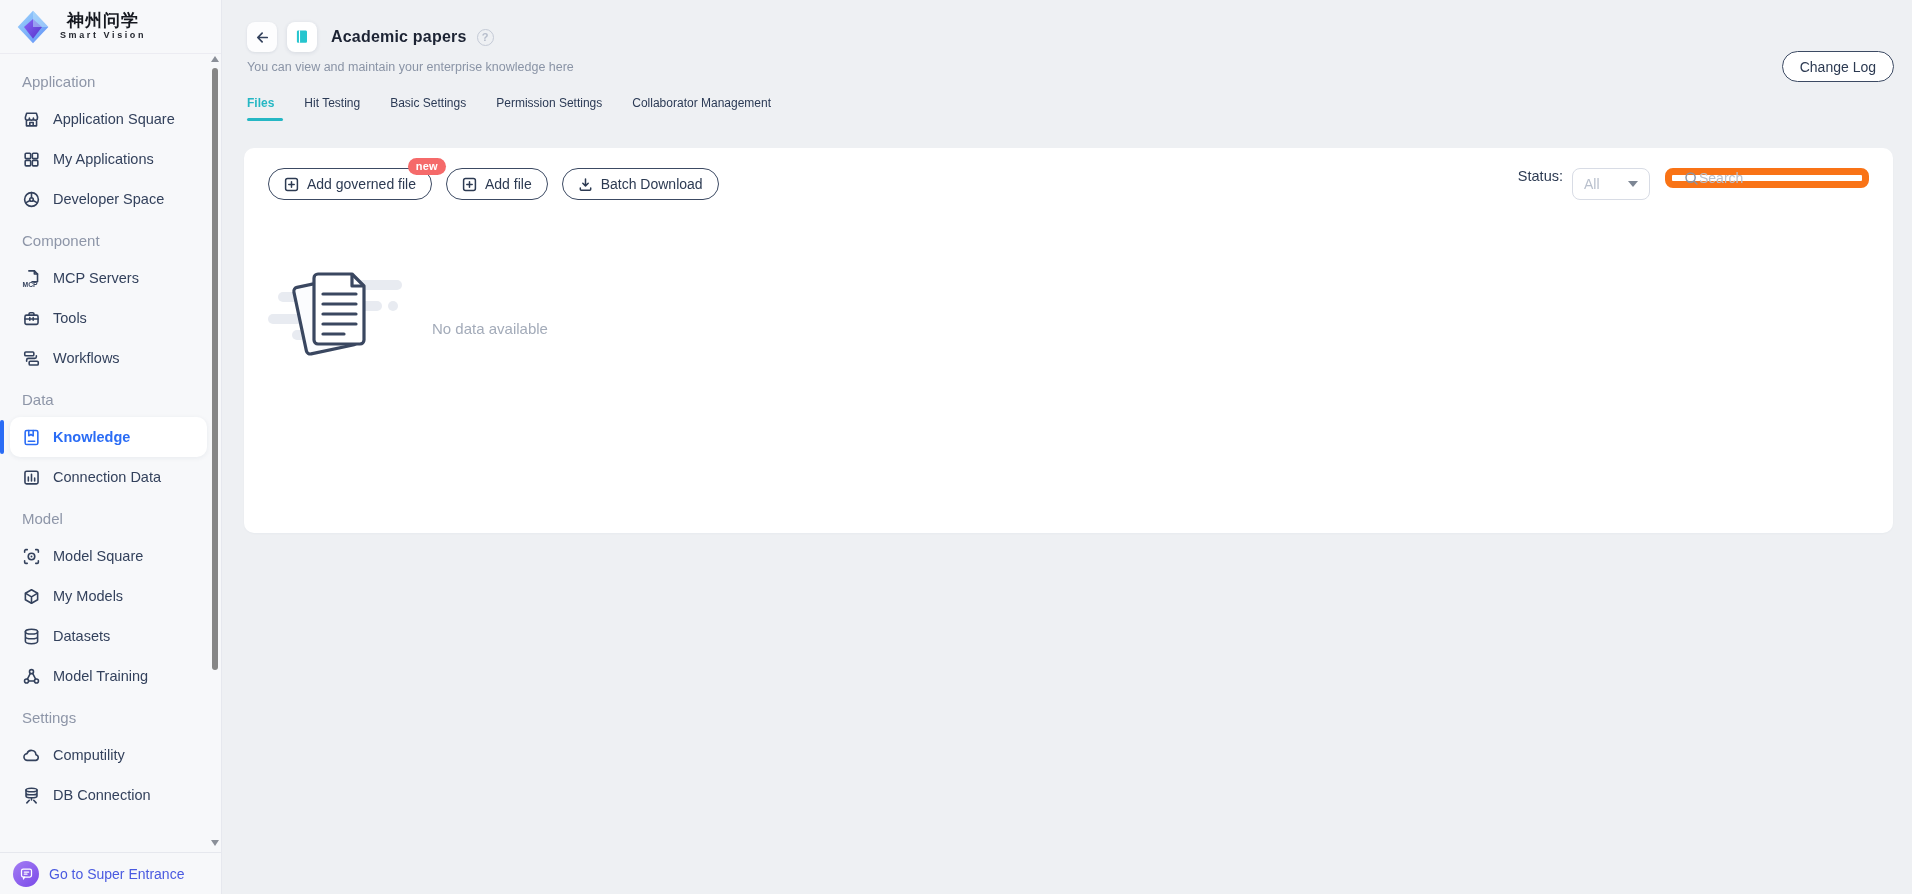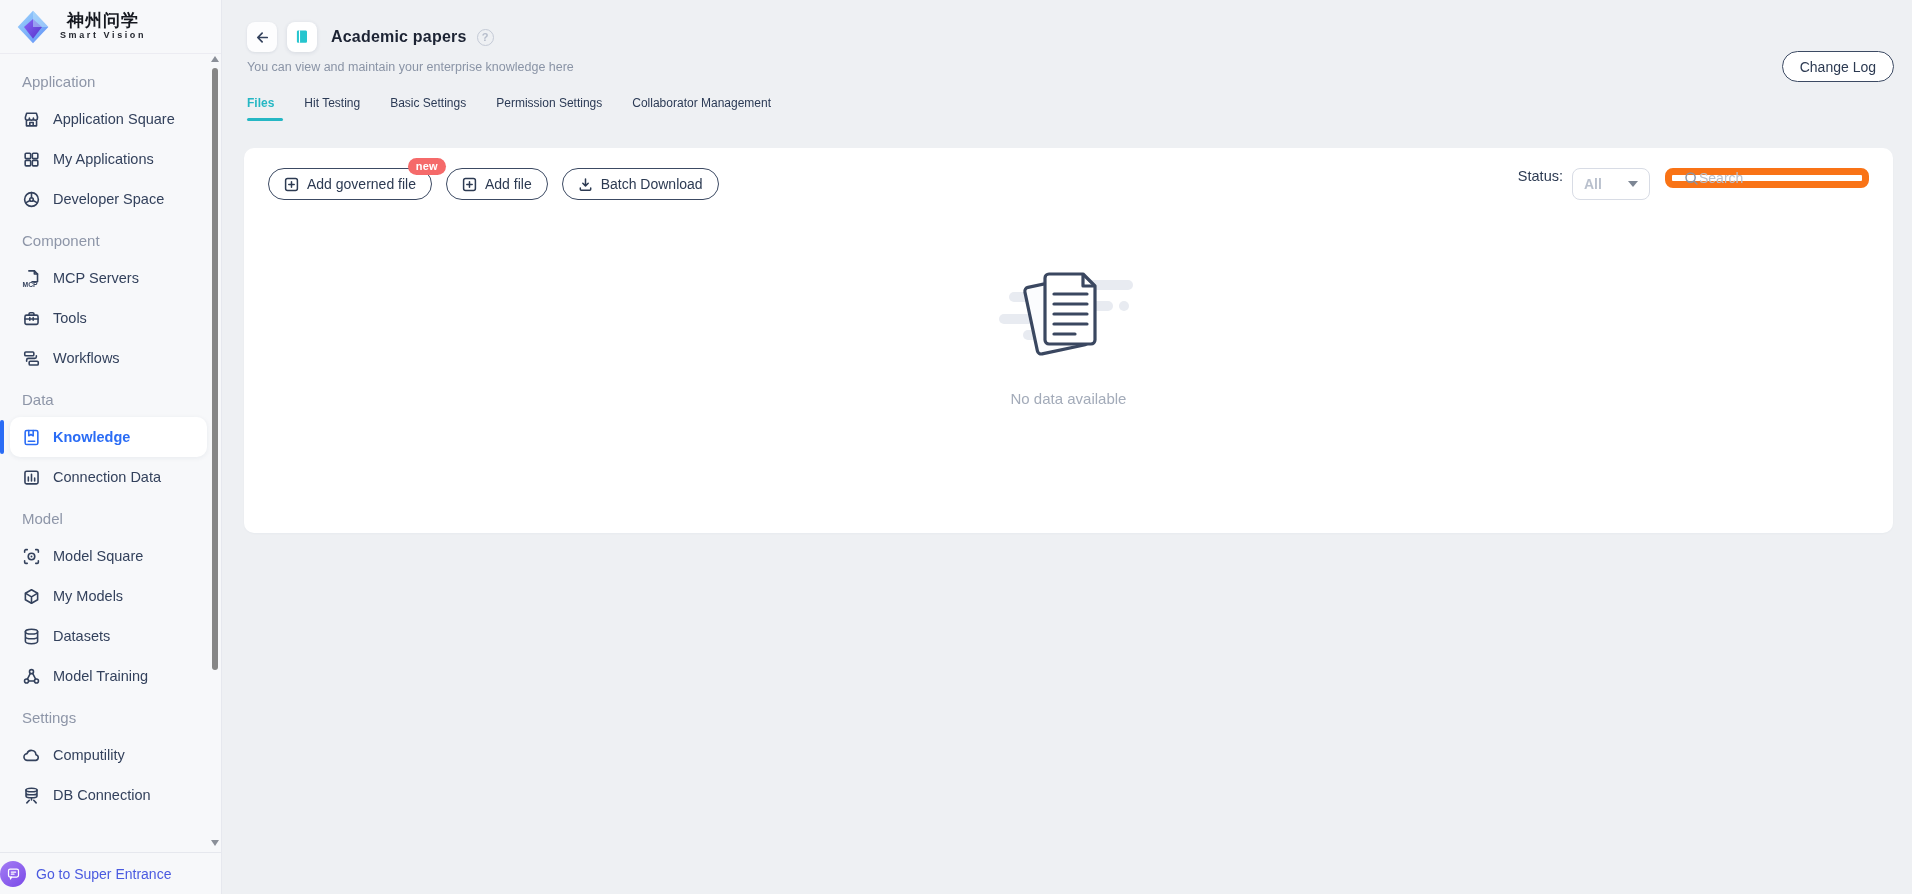--- a/index.html
+++ b/index.html
@@ -20,21 +20,21 @@
   .nav { flex:1 1 auto; padding-top:6px; position:relative; overflow:hidden; }
   .sec-label { padding:13px 0 9px 22px; font-size:15px; color:#8e96a8; }
   .nav-item { height:40px; display:flex; align-items:center; gap:12px; padding-left:22px; font-size:14.5px; color:#33415c; cursor:pointer; position:relative; }
   .nav-item svg { width:19px; height:19px; flex:0 0 19px; stroke:currentColor; fill:none; stroke-width:1.5; stroke-linecap:round; stroke-linejoin:round; }
   .nav-item.selected { background:#ffffff; border-radius:10px; margin:0 14px 0 10px; padding-left:12px; color:#2a6cf5; font-weight:bold; box-shadow:0 1px 5px rgba(30,50,90,.07); }
   .nav-item.selected::before { content:""; position:absolute; left:-10px; top:3px; bottom:3px; width:4px; background:#2a6cf5; border-radius:2px; }
   .scrollbar { position:absolute; right:1px; top:2px; bottom:4px; width:10px; }
   .sb-thumb { position:absolute; top:12px; left:2px; width:6px; height:76%; background:#868686; border-radius:3px; cursor:grab; }
   .sb-up { position:absolute; top:0; left:1px; width:0; height:0; border-left:4px solid transparent; border-right:4px solid transparent; border-bottom:6px solid #8a8f98; }
   .sb-down { position:absolute; bottom:2px; left:1px; width:0; height:0; border-left:4px solid transparent; border-right:4px solid transparent; border-top:6px solid #8a8f98; }
-  .sidebar-footer { flex:0 0 42px; border-top:1px solid #e6e8ee; display:flex; align-items:center; gap:10px; background:#f7f8fa; cursor:pointer; }
+  .sidebar-footer { flex:0 0 42px; border-top:1px solid #e6e8ee; display:flex; align-items:center; gap:10px; padding-left:13px; background:#f7f8fa; cursor:pointer; }
   .sf-icon { width:26px; height:26px; border-radius:50%; background:linear-gradient(140deg,#a47df4,#7a4ae8); display:flex; align-items:center; justify-content:center; flex:0 0 26px; }
   .sf-icon svg { width:15px; height:15px; stroke:#fff; fill:none; stroke-width:1.5; stroke-linecap:round; stroke-linejoin:round; }
   .sf-label { color:#4a5ae0; font-size:14px; }
   
   .main { flex:1 1 auto; position:relative; padding:0 19px 0 22px; }
   .main-header { display:flex; align-items:center; gap:10px; padding-top:22px; margin-left:3px; }
   .icon-btn { width:30px; height:30px; border-radius:8px; background:#fdfdfe; box-shadow:0 1px 3px rgba(30,50,90,.10); display:flex; align-items:center; justify-content:center; cursor:pointer; }
   .icon-btn svg { width:17px; height:17px; stroke:#33415c; fill:none; stroke-width:1.8; stroke-linecap:round; stroke-linejoin:round; }
   .book-box { width:30px; height:30px; border-radius:8px; background:#ffffff; box-shadow:0 1px 4px rgba(30,50,90,.12); display:flex; align-items:center; justify-content:center; }
   .page-title { font-size:16px; font-weight:bold; color:#1c2333; margin-left:4px; letter-spacing:.2px; }
@@ -46,27 +46,27 @@
   .tab.active { color:#25b7c4; font-weight:bold; }
   .tab.active::after { content:""; position:absolute; left:0; bottom:0; width:36px; height:3px; background:#25b7c4; border-radius:2px; }
   .card { margin-top:27px; background:#fff; border-radius:10px; height:385px; padding:20px 24px; box-shadow:0 1px 2px rgba(30,50,90,.03); }
   .toolbar { display:flex; align-items:center; }
   .btn { height:32px; border:1px solid #3c4a63; border-radius:16px; background:#fff; color:#2c3a52; font-size:14px; display:flex; align-items:center; gap:8px; padding:0 15px; cursor:pointer; white-space:nowrap; }
   .btn svg { width:15px; height:15px; stroke:#2c3a52; fill:none; stroke-width:1.5; stroke-linecap:round; stroke-linejoin:round; }
   .btn-wrap { position:relative; margin-right:14px; }
   .new-badge { position:absolute; top:-10px; right:-14px; background:#f56a6a; color:#fff; font-size:11px; font-weight:bold; padding:2px 8px 3px; border-radius:9px; letter-spacing:.3px; }
   .toolbar-right { margin-left:auto; display:flex; }
   .status-label { font-size:14.5px; color:#2c3a52; margin-right:9px; }
-  .status-select { width:78px; height:32px; border:1px solid #d8dce5; border-radius:8px; background:#fff; display:flex; align-items:center; justify-content:space-between; padding:4px 11px; color:#b9c0cd; font-size:14px; cursor:pointer;font-weight:bold; }
+  .status-select { width:78px; height:32px; border:1px solid #d8dce5; border-radius:8px; background:#fff; display:flex; align-items:center; justify-content:space-between; padding:4px 11px; color:#b9c0cd; font-size:14px; cursor:pointer; }
   .caret-down { width:0; height:0; border-left:5px solid transparent; border-right:5px solid transparent; border-top:6px solid #7d8694; }
   .search-box { width:204px; height:20px; border:7px solid #f97316; border-radius:8px; background:#fff; display:flex; align-items:center; padding:0 12px; margin-left:15px; }
   .search-box svg { width:15px; height:15px; stroke:#8a94a6; fill:none; stroke-width:1.5; stroke-linecap:round; flex:0 0 15px; }
   .search-box input { border:none; outline:none; width:100%; font-size:14px; color:#2c3a52; font-family:inherit; background:transparent; }
   .search-box input::placeholder { color:#b9c0cd; }
-  .empty { margin-top:66px; display:flex; flex-direction:column; align-items:center; }
+  .empty { margin-top:66px; display:flex; flex-direction:row; align-items:center;gap:24px; }
   .empty-msg { margin-top:24px; font-size:15px; color:#a3abb9; }
 </style>
 </head>
 <body>
 
 <aside class="sidebar">
   <div class="logo-row">
     <svg width="36" height="36" viewBox="0 0 40 40">
       <defs>
         <linearGradient id="lgA" x1="0" y1="0" x2="1" y2="1">

